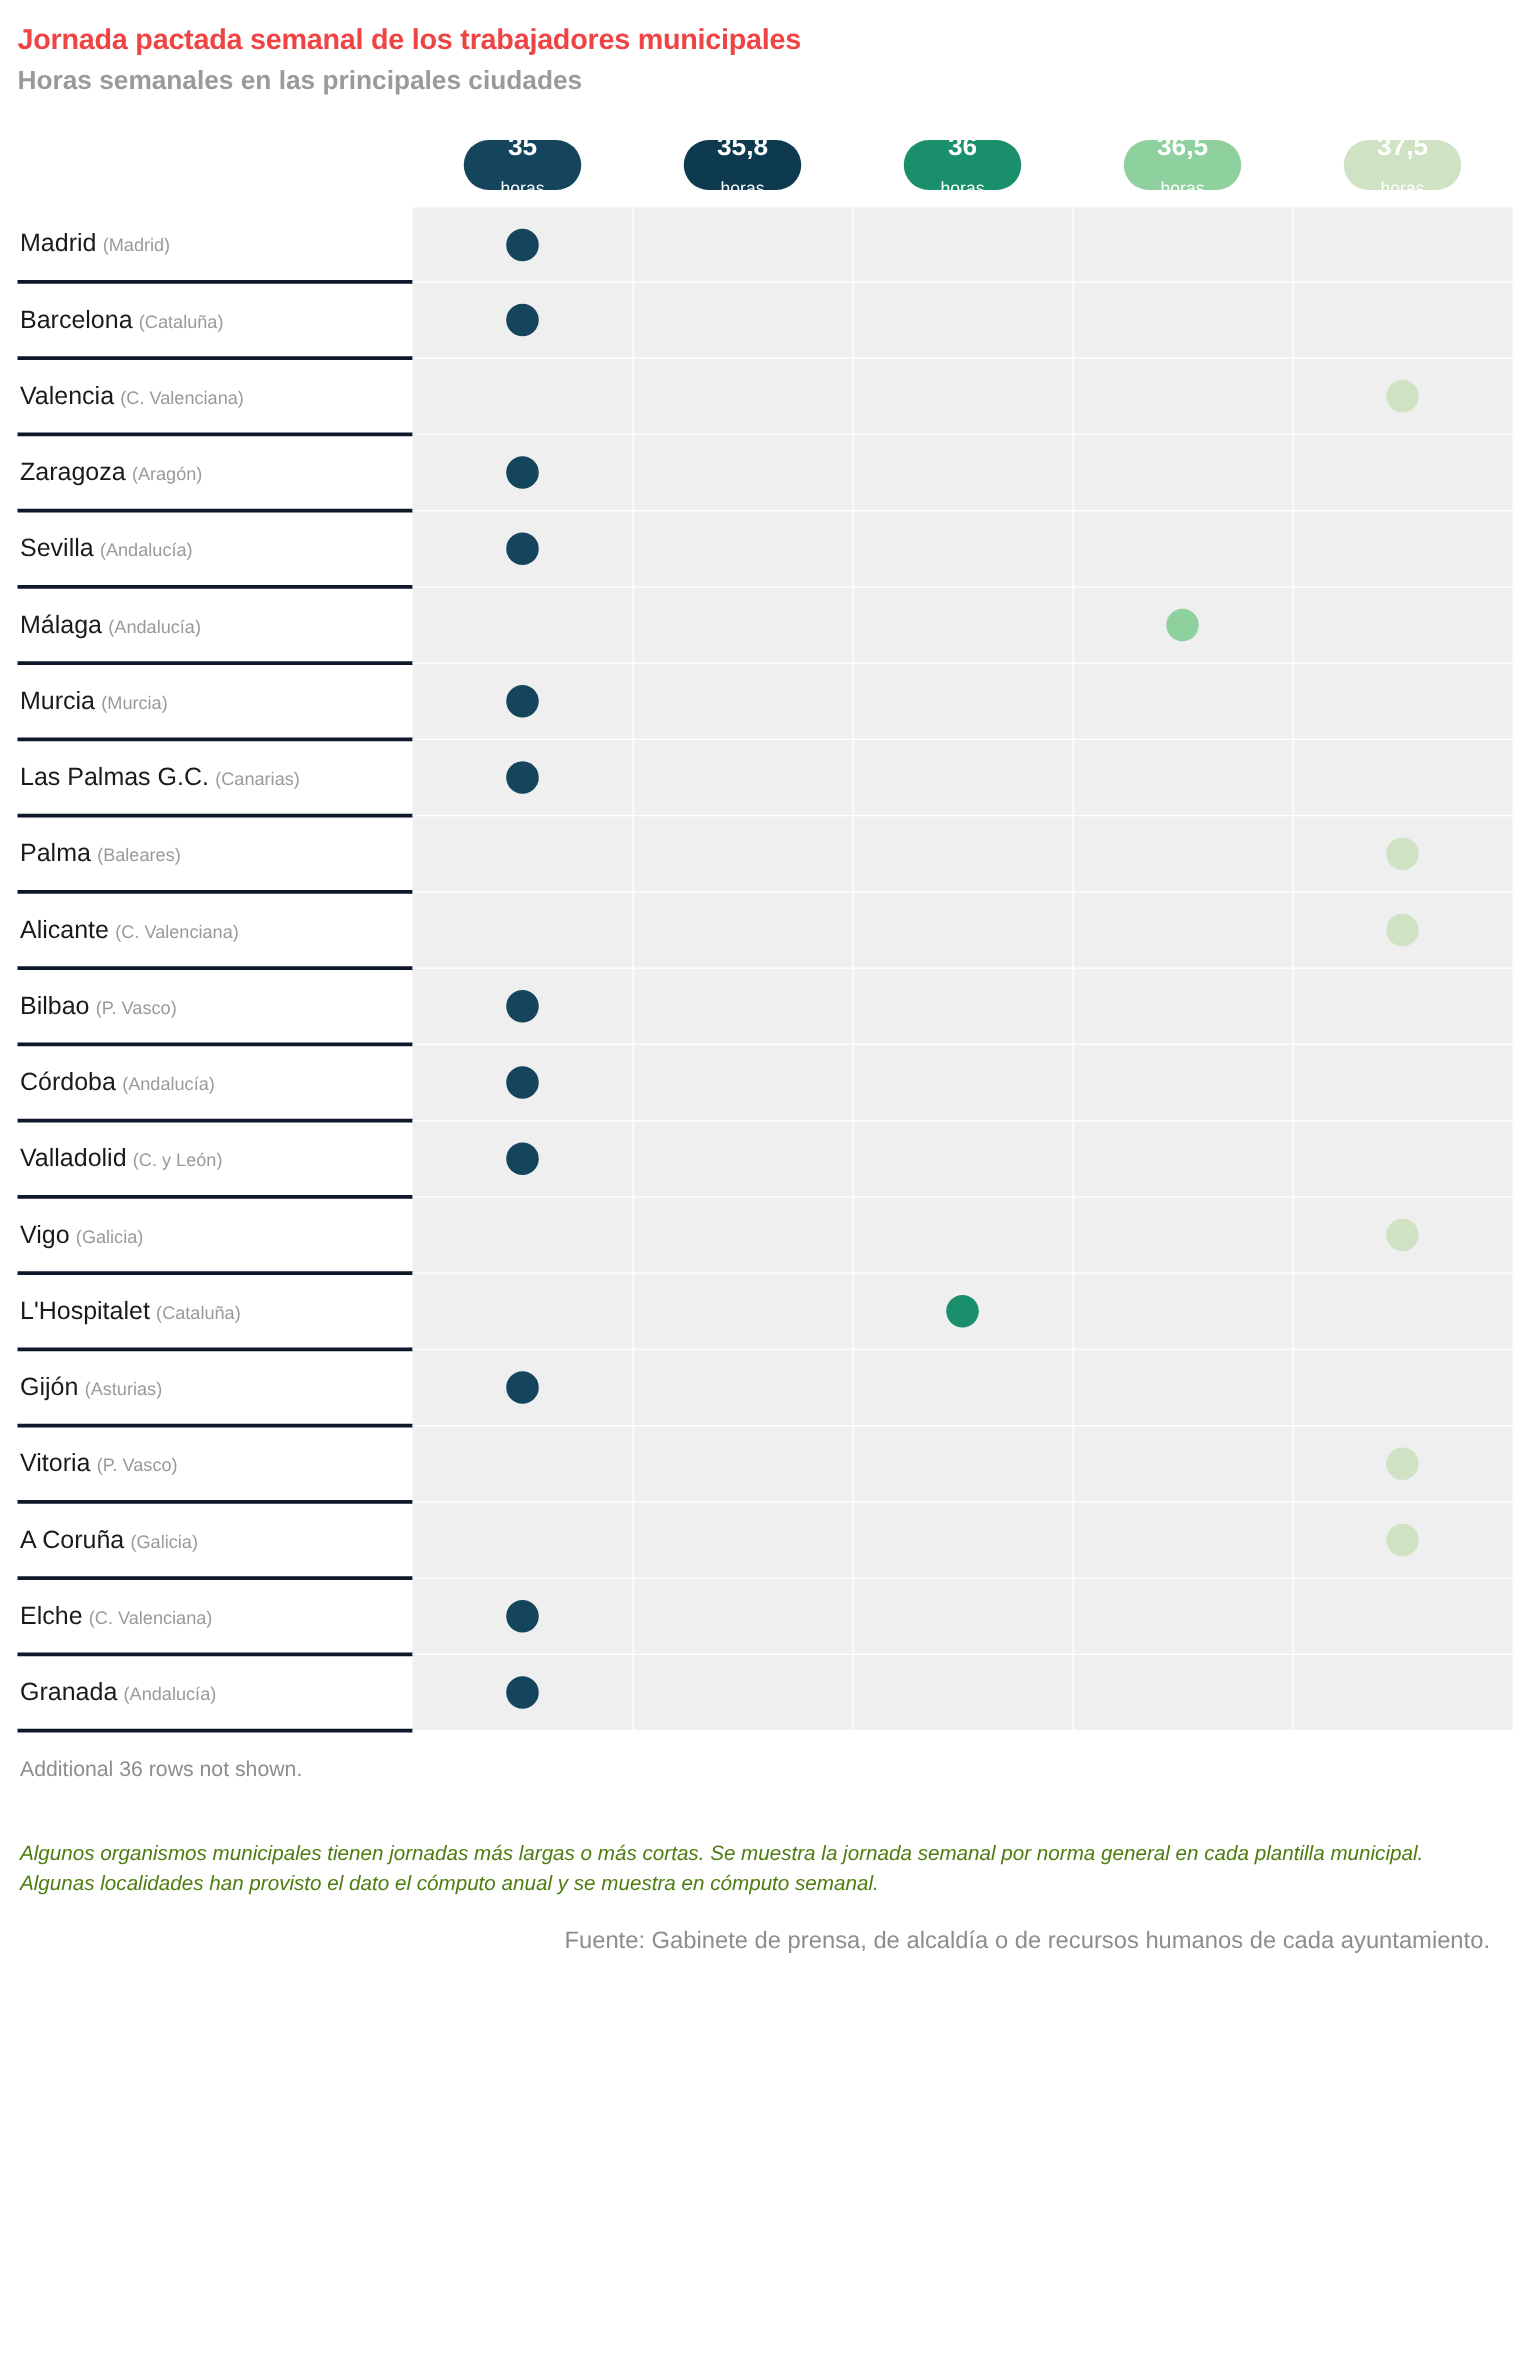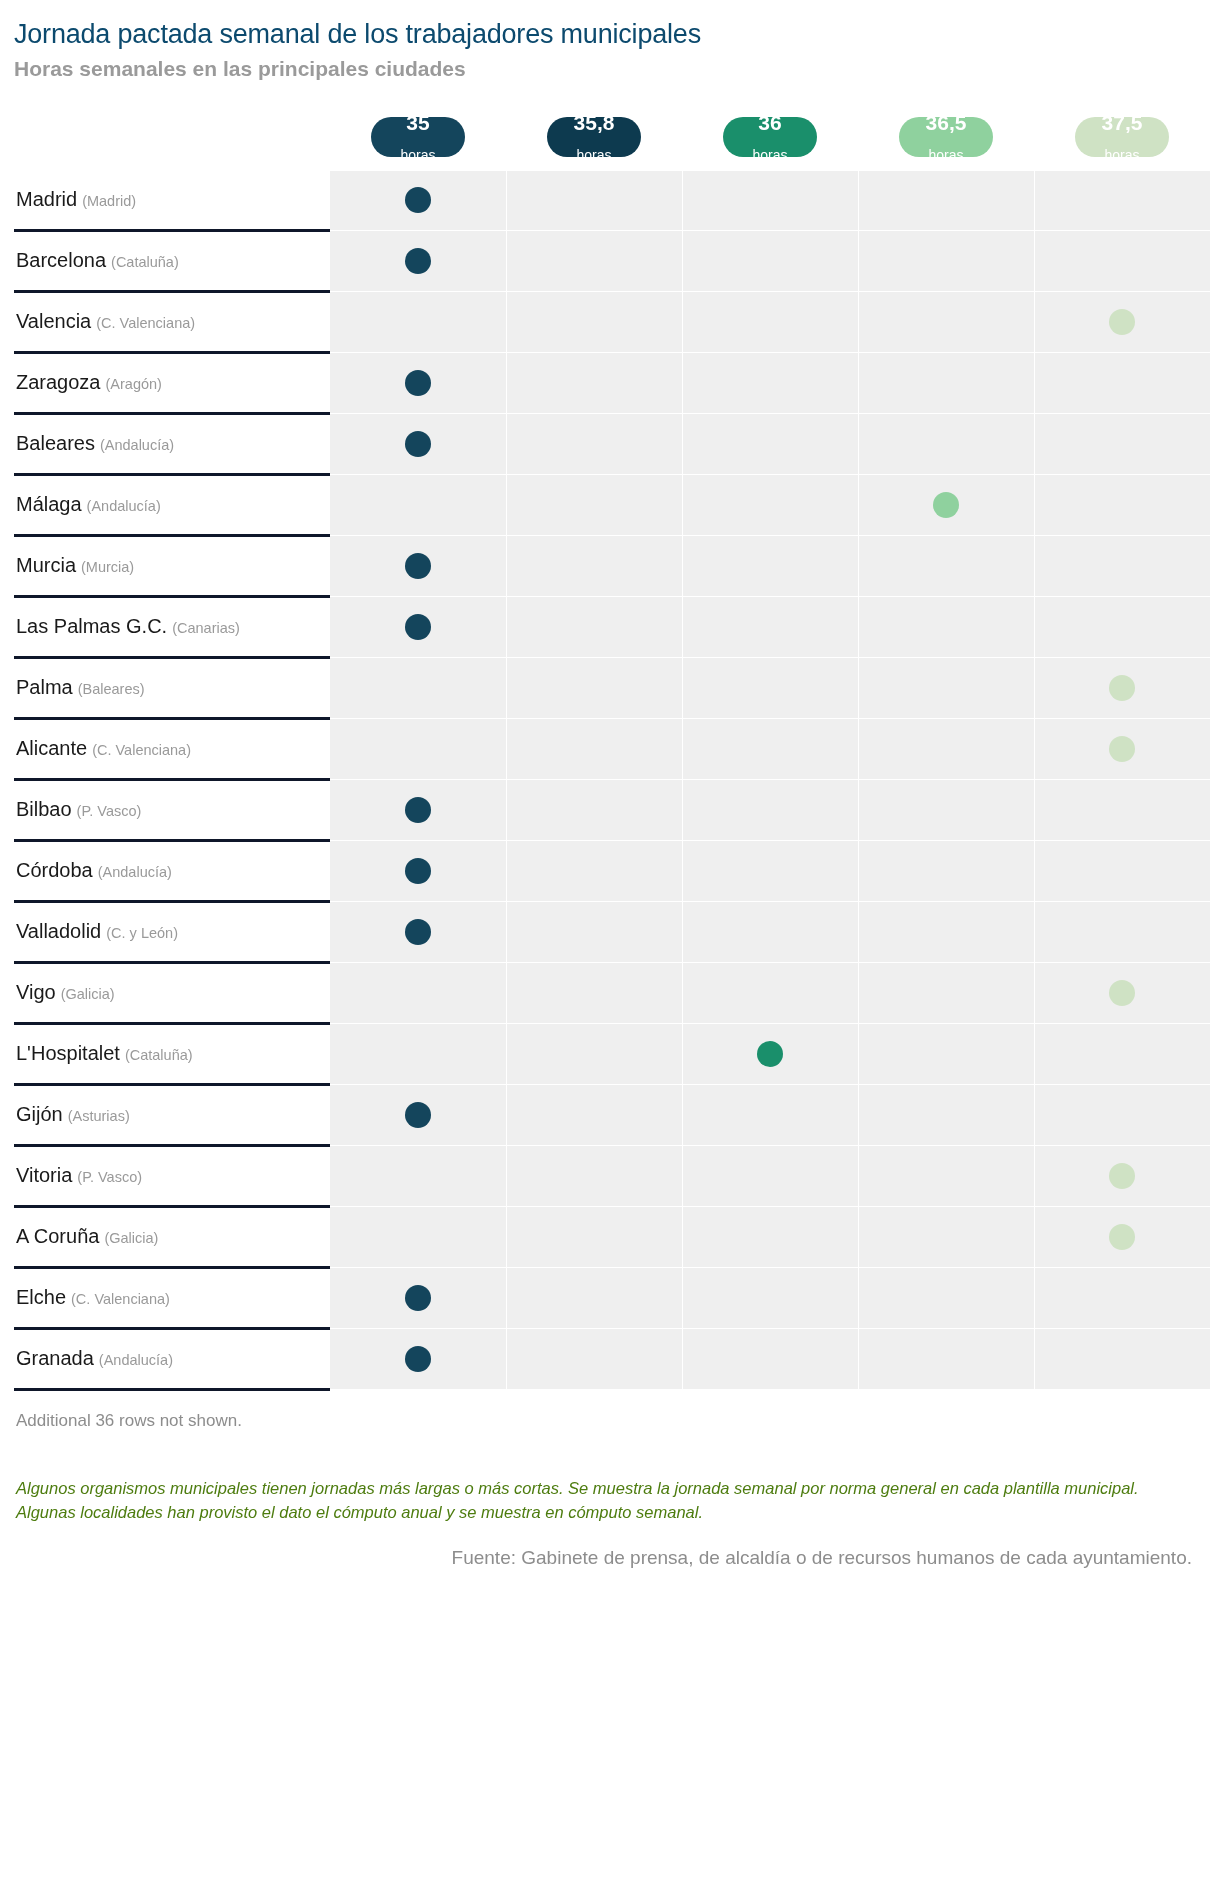--- a/index.html
+++ b/index.html
@@ -13,24 +13,24 @@
     font-family: "Liberation Sans", sans-serif;
     color: #222;
     -webkit-font-smoothing: antialiased;
   }
   .page {
     width: 1220px;
     box-sizing: border-box;
     padding: 18px 24px 0 14px;
   }
   .title {
-    font-size: 27px;
-    font-weight: normal;
+    font-size: 23px;
+    font-weight: bold;
     letter-spacing: -0.2px;
-    color: #0c4a6e;
+    color: #ef4444;
     margin: 0 0 6px 0;
     line-height: 1.2;
   }
   .subtitle {
     font-size: 21px;
     color: #9a9a9a;
     margin: 0 0 34px 0;
     font-weight: bold;
     line-height: 1.2;
   }
@@ -200,21 +200,21 @@
           </tr>
           <tr>
             <td class="rowlabel"><span class="city">Zaragoza</span><span class="region">(Aragón)</span></td>
             <td class="cell"><span class="dot" style="background: rgb(20, 69, 92);"></span></td>
             <td class="cell"></td>
             <td class="cell"></td>
             <td class="cell"></td>
             <td class="cell"></td>
           </tr>
           <tr>
-            <td class="rowlabel"><span class="city">Baleares</span><span class="region">(Andalucía)</span></td>
+            <td class="rowlabel"><span class="city">Sevilla</span><span class="region">(Andalucía)</span></td>
             <td class="cell"><span class="dot" style="background: rgb(20, 69, 92);"></span></td>
             <td class="cell"></td>
             <td class="cell"></td>
             <td class="cell"></td>
             <td class="cell"></td>
           </tr>
           <tr>
             <td class="rowlabel"><span class="city">Málaga</span><span class="region">(Andalucía)</span></td>
             <td class="cell"></td>
             <td class="cell"></td>

